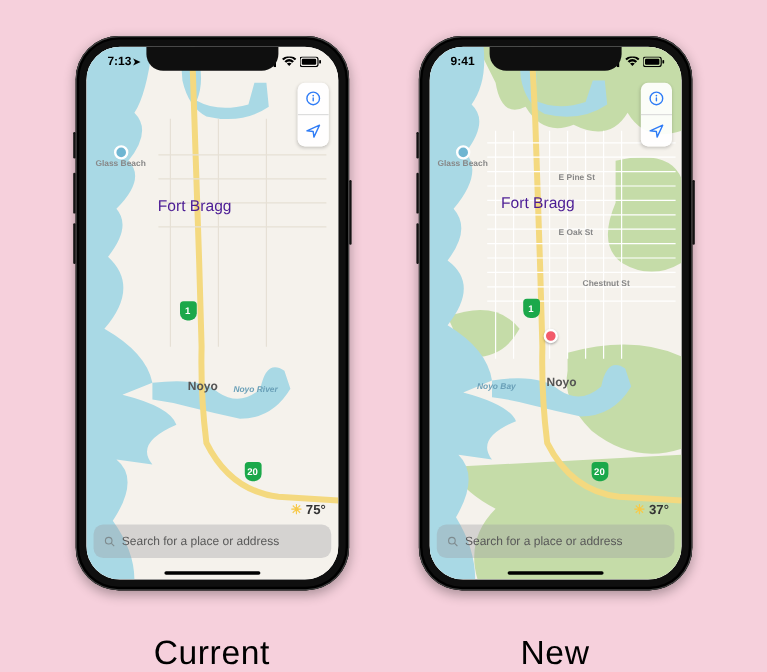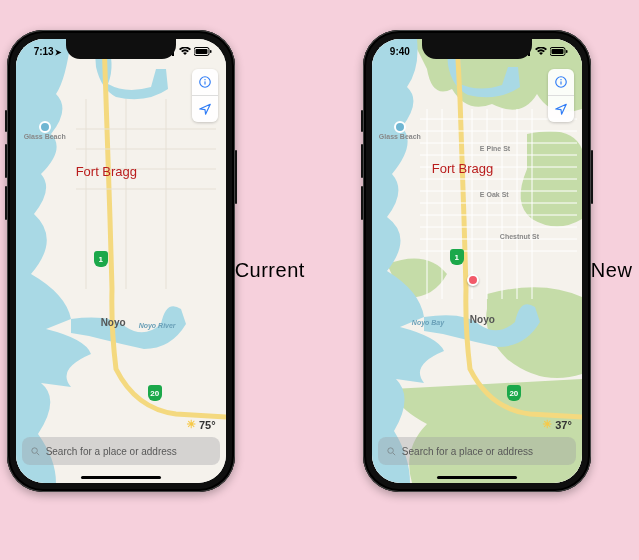--- a/index.html
+++ b/index.html
@@ -8,24 +8,24 @@
     font-family: -apple-system, BlinkMacSystemFont, "Segoe UI", sans-serif;
     width: 639px;
     height: 560px;
     display: flex;
     justify-content: center;
     align-items: flex-start;
     gap: 58px;
     padding-top: 30px;
     box-sizing: border-box;
   }
-  .col { display: flex; flex-direction: row; align-items: center; }
+  .col { display: flex; flex-direction: column; align-items: center; }
   .caption {
-    margin-top: 18px;
-    font-size: 20px;
+    margin-top: 36px;
+    font-size: 28px;
     font-weight: 300;
     color: #000;
     letter-spacing: 0.5px;
   }
   
   .phone {
     width: 228px;
     height: 462px;
     border-radius: 36px;
     background: #0f0f0f;
@@ -84,21 +84,21 @@
     background: rgba(255,255,255,0.92);
     border-radius: 6px;
     box-shadow: 0 1px 3px rgba(0,0,0,0.2);
     overflow: hidden;
     z-index: 20;
   }
   .map-ctrl .btn { height:26px; display:flex; align-items:center; justify-content:center; }
   .map-ctrl .btn + .btn { border-top:1px solid #ddd; }
   .map-ctrl svg { width:14px; height:14px; }
   .map-label { position:absolute; z-index:10; color:#555; font-weight:700; white-space:nowrap; }
-  .map-label.city { font-size:13px; color:#b91c1c; font-weight:400; }
+  .map-label.city { font-size:13px; color:#4c1d95; font-weight:400; }
   .map-label.small { font-size:7px; color:#888; }
   .map-label.water { font-size:7px; color:#6aa0b8; font-style:italic; }
   .shield { position:absolute; z-index:12; width:14px; height:16px; background:#1ba84a; border-radius:3px 3px 6px 6px; display:flex; align-items:center; justify-content:center; }
   .shield span{ color:#fff; font-size:8px; font-weight:700; }
   .poi-dot { position:absolute; width:8px; height:8px; background:#f25a6a; border:2px solid #fff; border-radius:50%; z-index:11; box-shadow:0 1px 2px rgba(0,0,0,0.3); }
   .beach-dot { position:absolute; width:8px;height:8px;border-radius:50%;background:#6fb6d2;border:2px solid #fff; z-index:11; }
   .weather {
     position:absolute; bottom:52px; right:10px; z-index:20;
     font-size:11px; font-weight:600; color:#333; display:flex; align-items:center; gap:3px;
   }
@@ -230,21 +230,21 @@
 
 <div class="col">
   <div class="phone">
     <div class="side-btn sb-left1"></div>
       <div class="side-btn sb-left2"></div>
       <div class="side-btn sb-left3"></div>
       <div class="side-btn sb-right"></div>
     <div class="screen">
       <div class="notch"></div>
       <div class="status">
-        <span class="time"><span>9:40</span></span>
+        <span class="time"><span>9:41</span></span>
         <span class="right">
           <span class="signal">
               <svg width="13" height="9" viewBox="0 0 13 9">
                 <rect x="0" y="6" width="2" height="3" fill="#000"></rect>
                 <rect x="3" y="4" width="2" height="5" fill="#000"></rect>
                 <rect x="6" y="2" width="2" height="7" fill="#000"></rect>
                 <rect x="9" y="0" width="2" height="9" fill="#000"></rect>
               </svg>
             </span>
           <span class="wifi">

